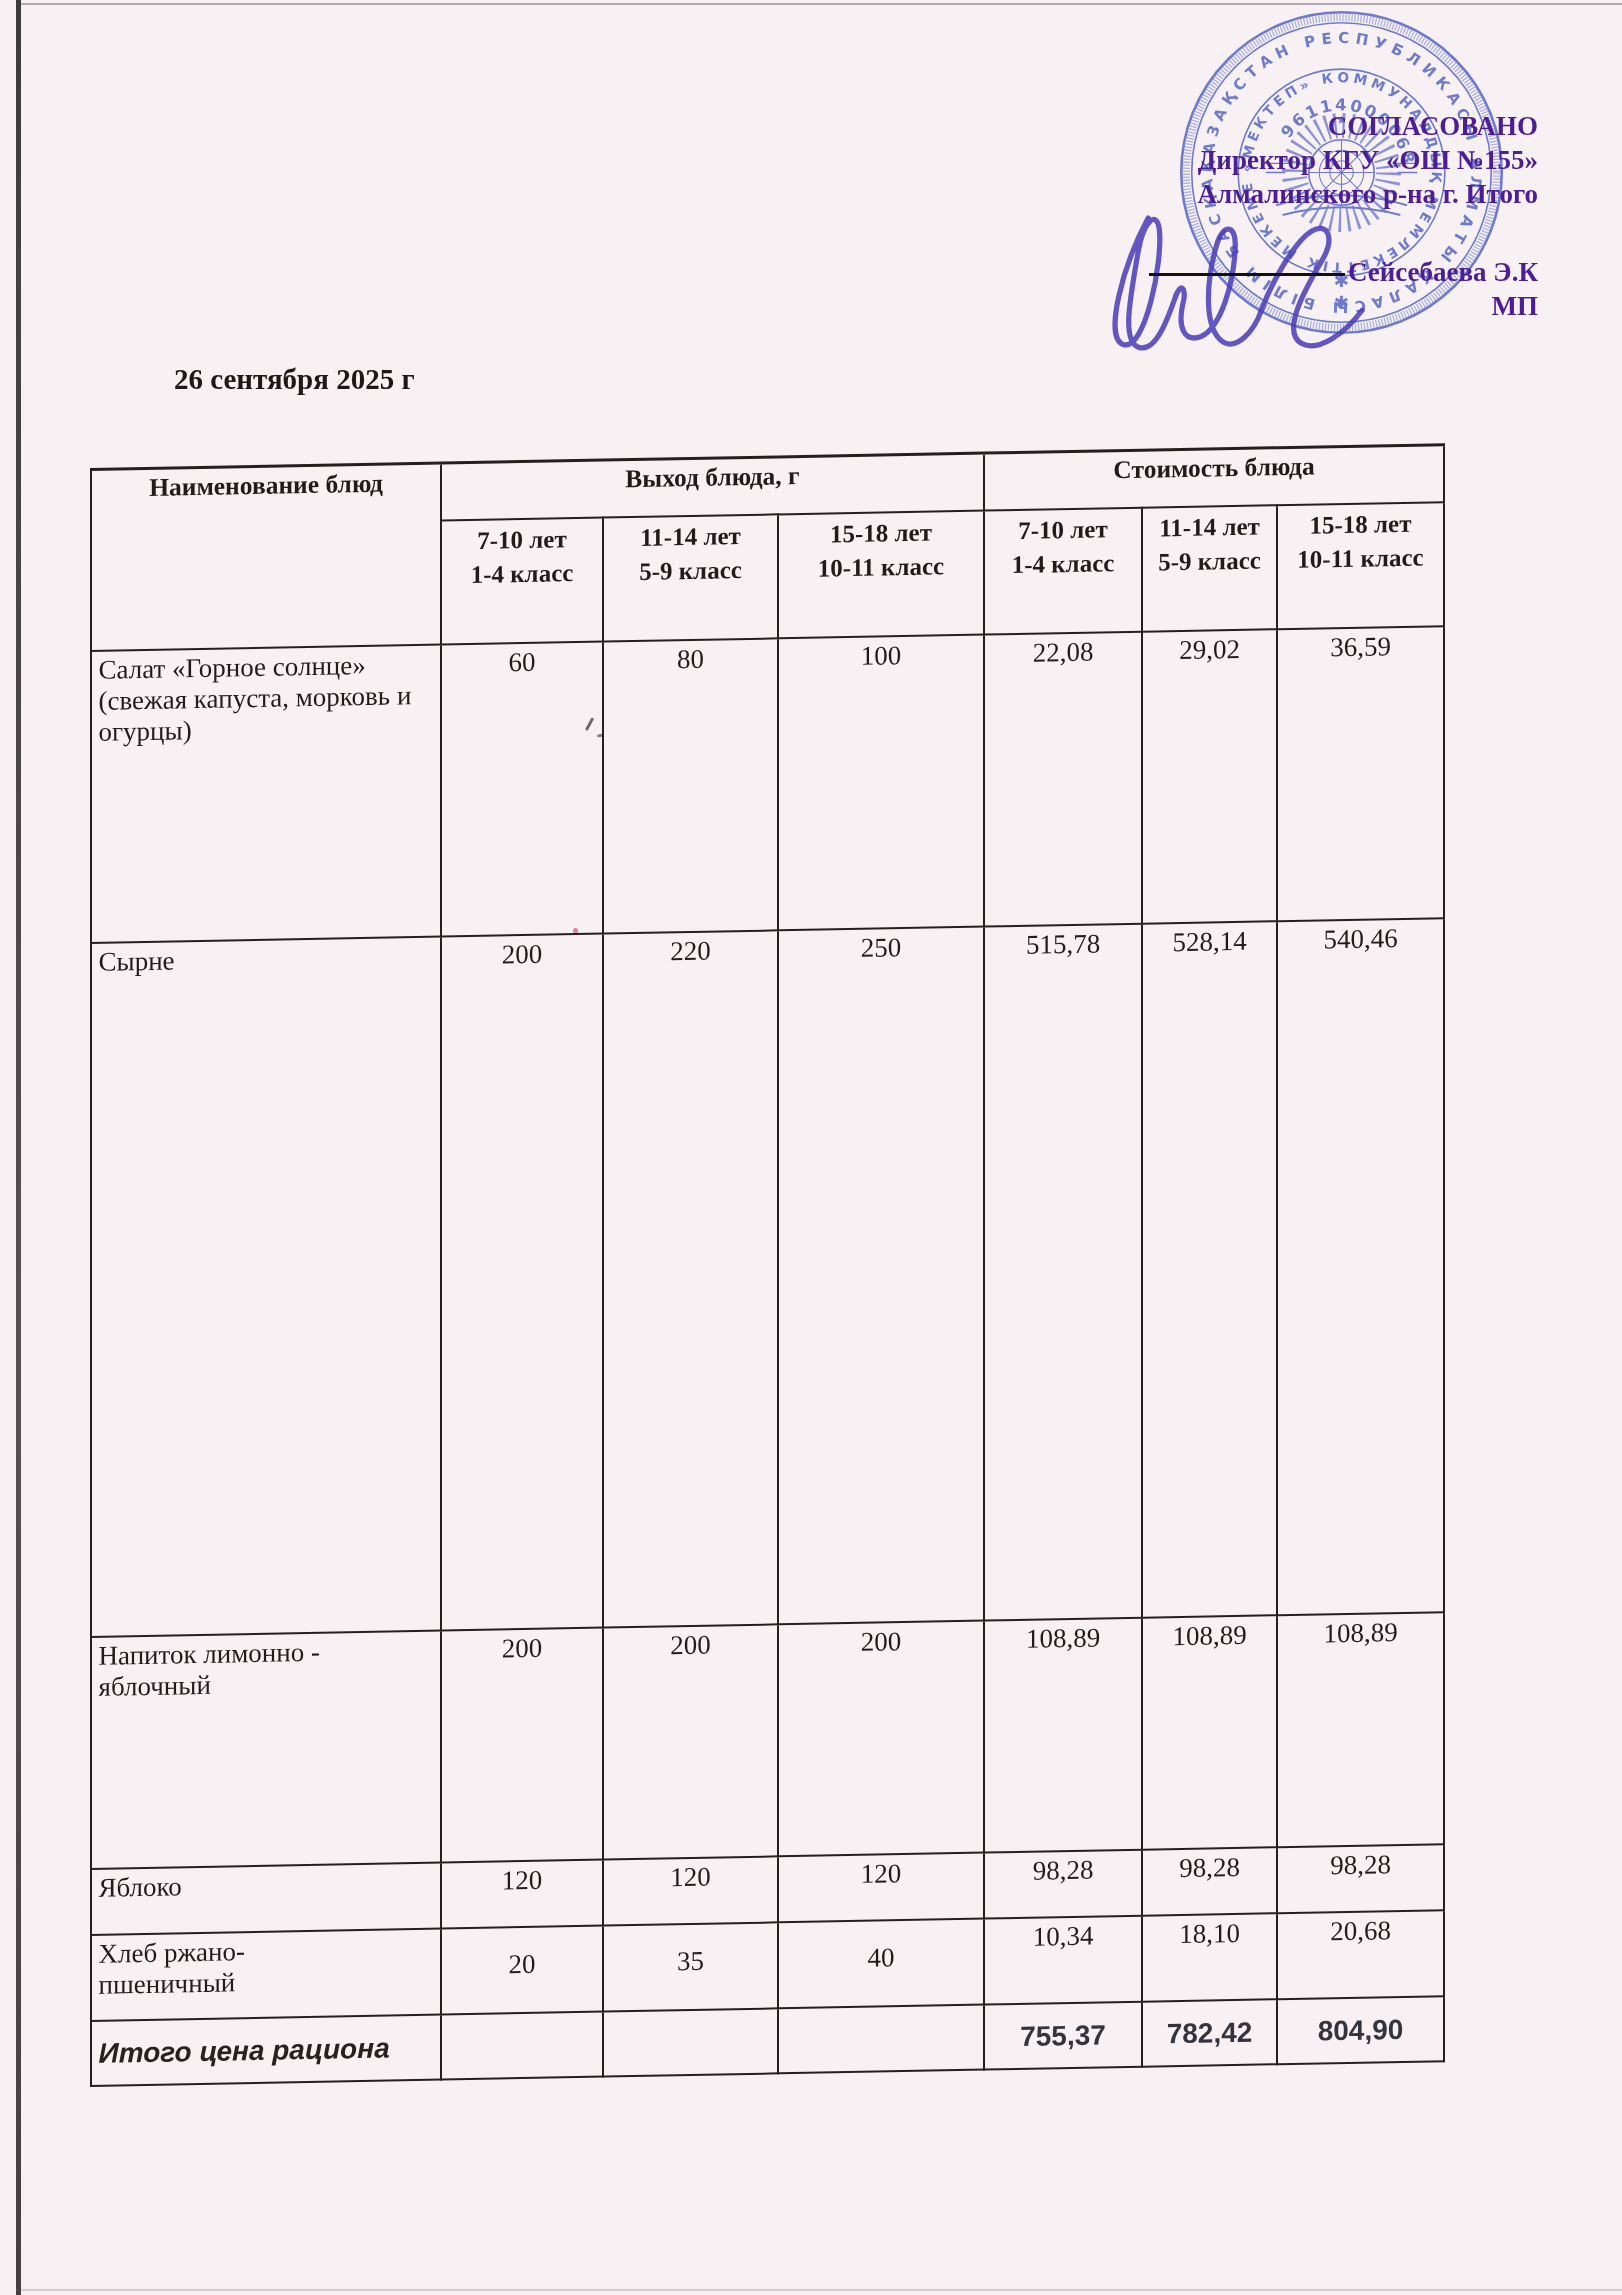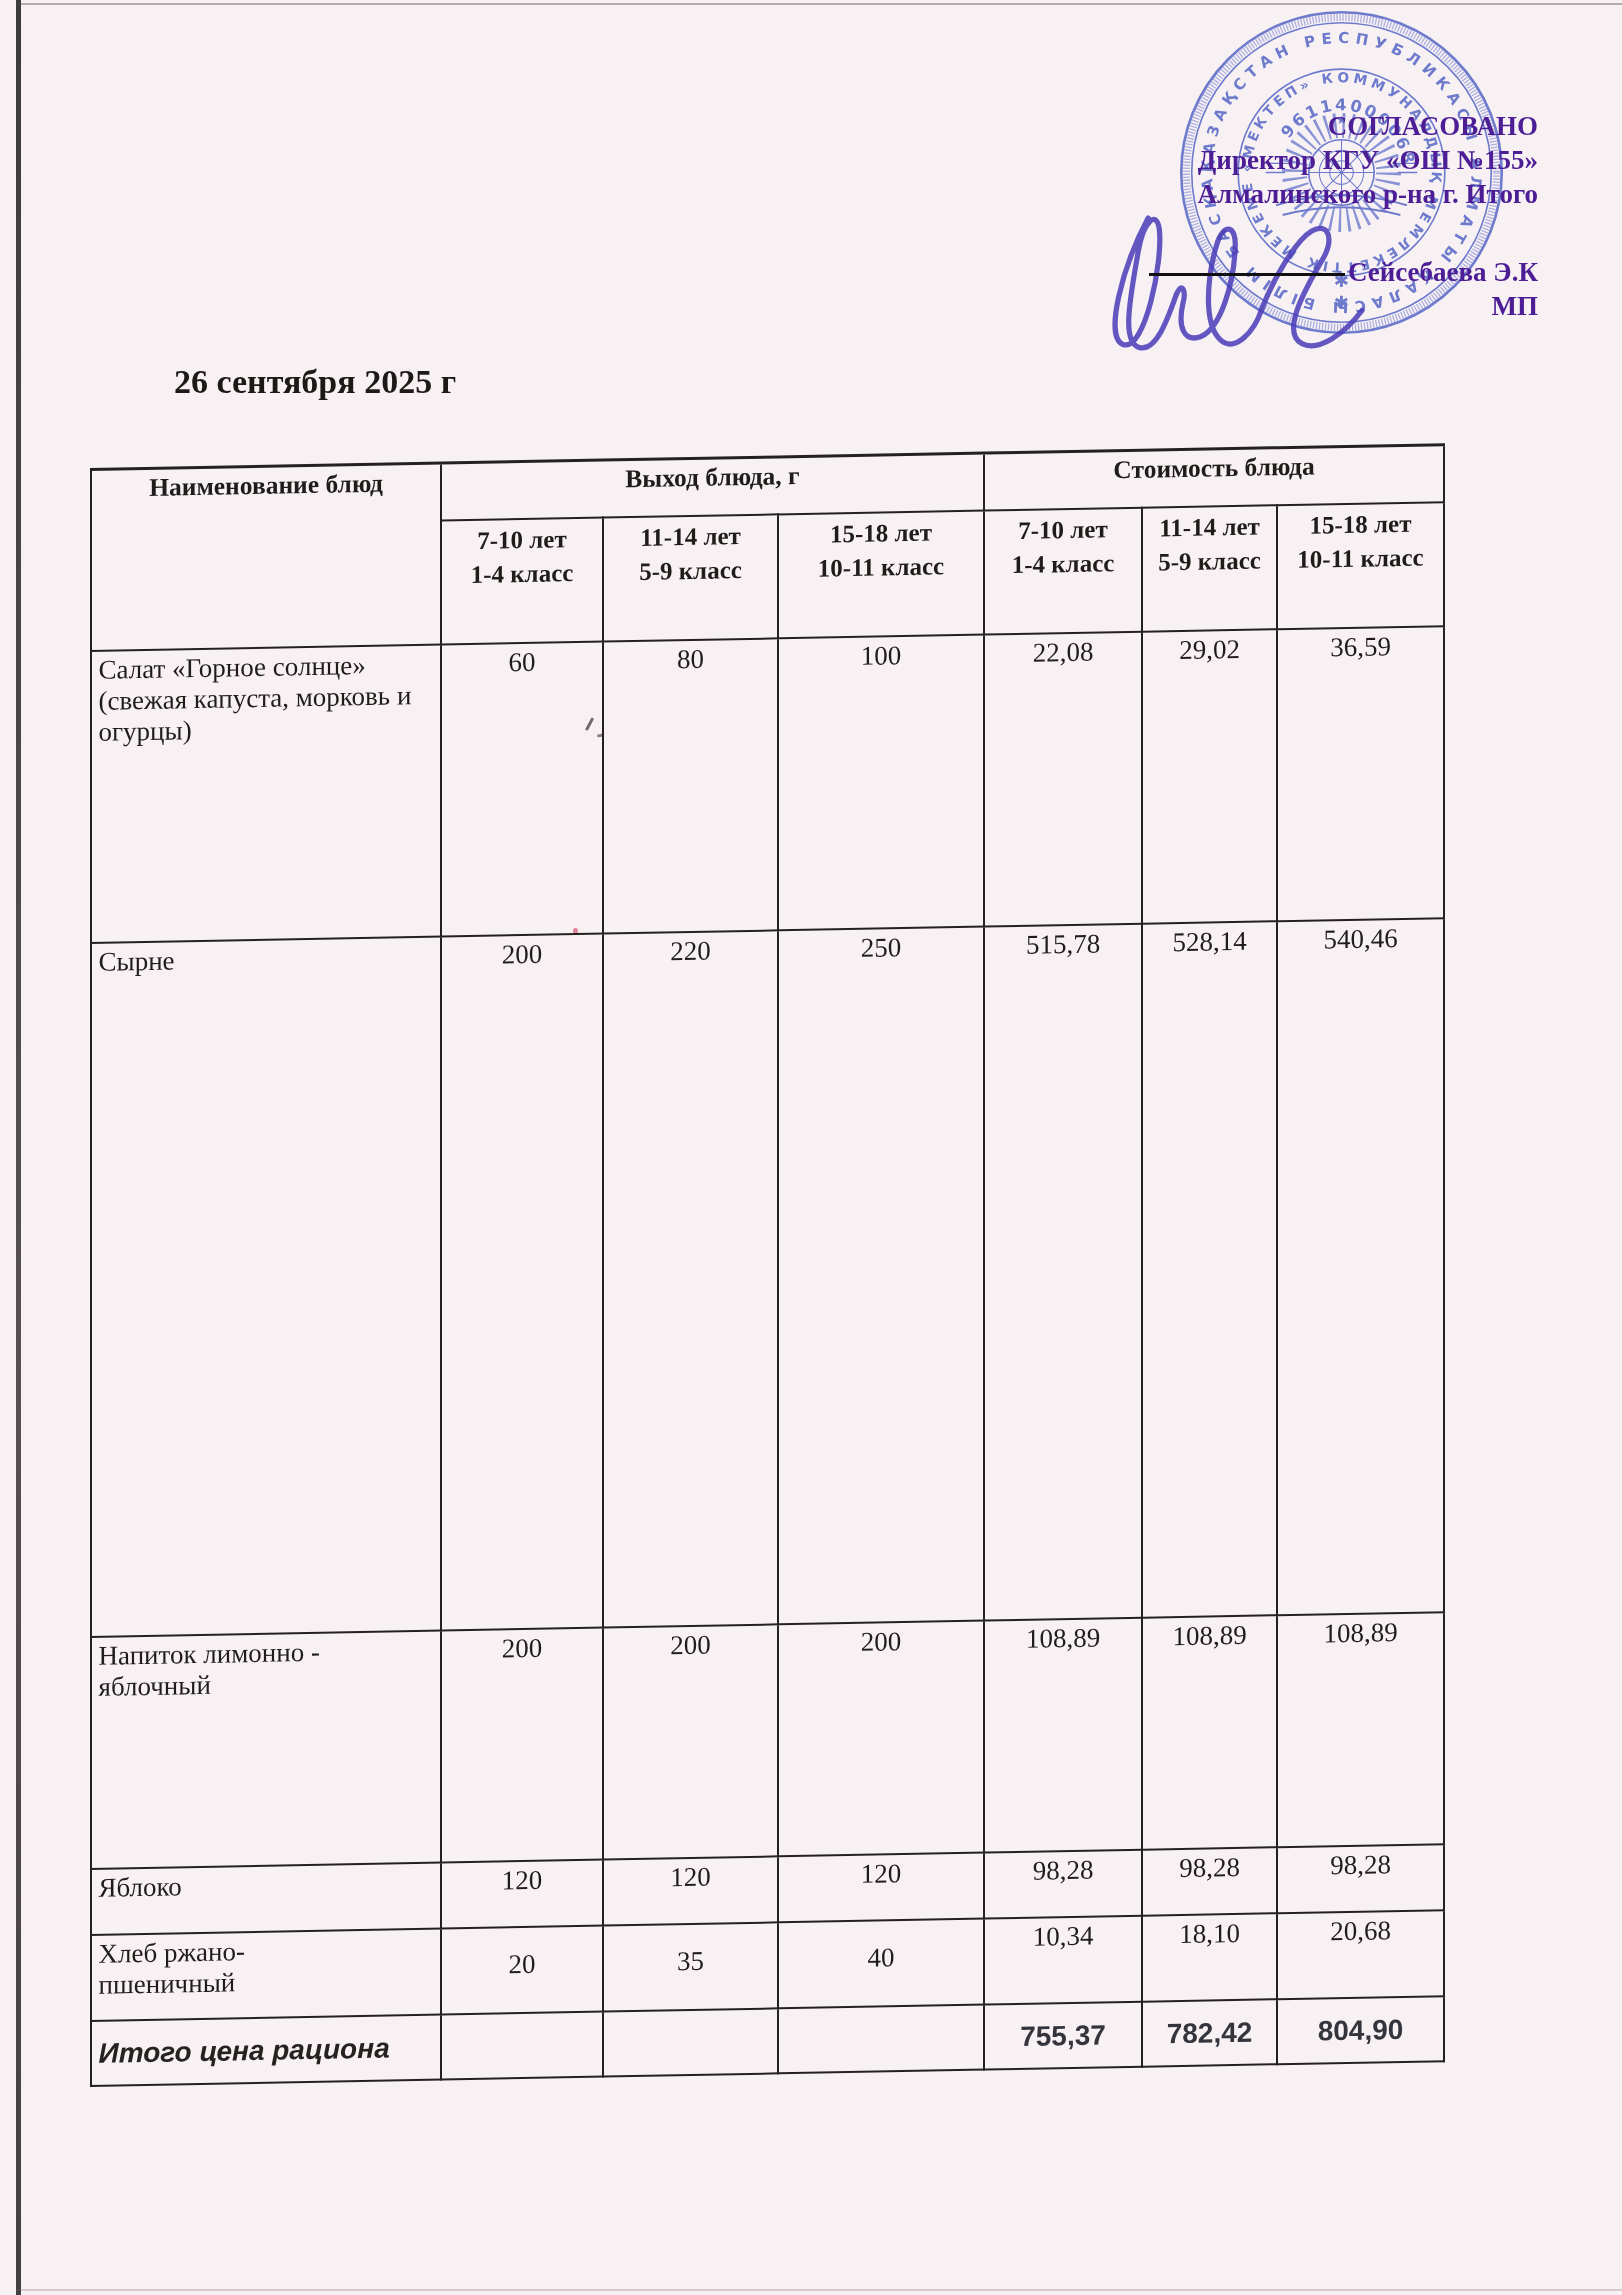--- a/index.html
+++ b/index.html
@@ -33,21 +33,21 @@
     position:absolute;top:109px;right:85px;text-align:right;
     font-weight:bold;font-size:27px;line-height:34px;color:#4c1d95;
     white-space:nowrap;
   }
   .sign-row{position:relative;margin-top:44px;}
   .sign-line{display:inline-block;width:196px;height:0;border-bottom:3.3px solid #111;position:relative;top:-5.2px;margin-right:2.6px;}
   .mp{}
   .signature{position:absolute;left:1086px;top:182px;width:301px;height:216px;pointer-events:none;}
 
   
-  .doc-date{position:absolute;left:174px;top:363px;font-size:34px;font-weight:bold;}
+  .doc-date{position:absolute;left:174px;top:363px;font-size:29px;font-weight:bold;}
 
   
   .menu-wrap{position:absolute;left:90px;top:468px;width:1354px;transform:skewY(-1.05deg);transform-origin:0 0;}
   table.menu{border-collapse:collapse;table-layout:fixed;width:1354px;font-size:27px;color:#201c1a;}
   table.menu td{border:2px solid #23201e;padding:2.6px 6.5px;vertical-align:top;background:transparent;}
   table.menu tr.r-group td{border-top:3.3px solid #23201e;}
   td.name-h{vertical-align:middle;text-align:center;font-weight:bold;font-size:25.5px;}
   td.group-h{vertical-align:middle;text-align:center;font-weight:bold;font-size:25.5px;height:50px;}
   td.age-h{vertical-align:middle;text-align:center;font-weight:bold;font-size:25px;line-height:34px;}
   td.age-h span{display:block;}

